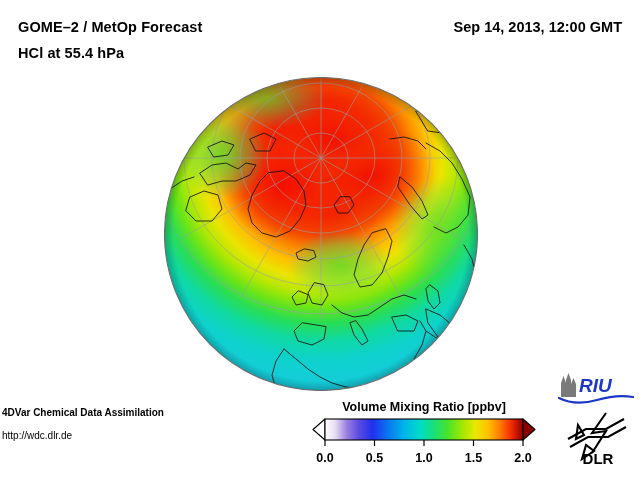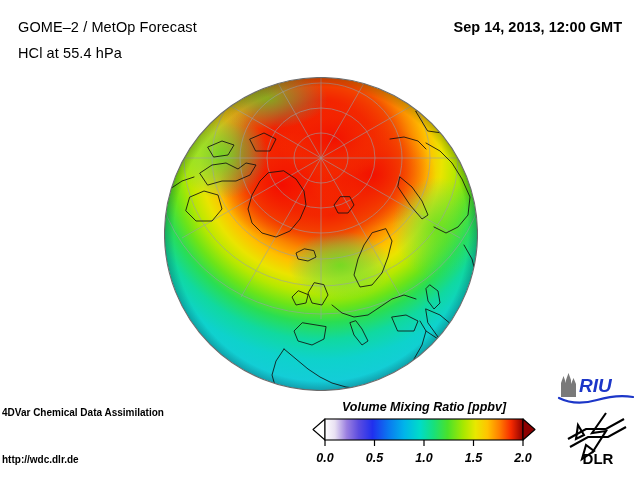--- a/index.html
+++ b/index.html
@@ -16,21 +16,21 @@
     font-family: "Liberation Sans", sans-serif;
     color: #000000;
   }
 
   
   .hdr-left {
     position: absolute;
     left: 18px;
     top: 14px;
     font-size: 14.5px;
-    font-weight: normal;
+    font-weight: bold;
     line-height: 26px;
     letter-spacing: 0.1px;
     white-space: nowrap;
   }
   .hdr-right {
     position: absolute;
     right: 18px;
     top: 14px;
     font-size: 14.5px;
     font-weight: bold;
@@ -51,30 +51,29 @@
   
   .footer-left {
     position: absolute;
     left: 2px;
     top: 401px;
     font-size: 10px;
     font-weight: bold;
     line-height: 23px;
     white-space: nowrap;
   }
-  .footer-left .url { font-weight: bold; margin-top: 24px; }
+  .footer-left .url { font-weight: normal; }
 
   
   #cbar-block {
     position: absolute;
     left: 306px;
     top: 400px;
     width: 236px;
     height: 70px;
-    font-style: italic;
   }
   #cbar-title {
     position: absolute;
     left: 0;
     top: 0;
     width: 236px;
     text-align: center;
     font-size: 12.5px;
     font-weight: bold;
     white-space: nowrap;

